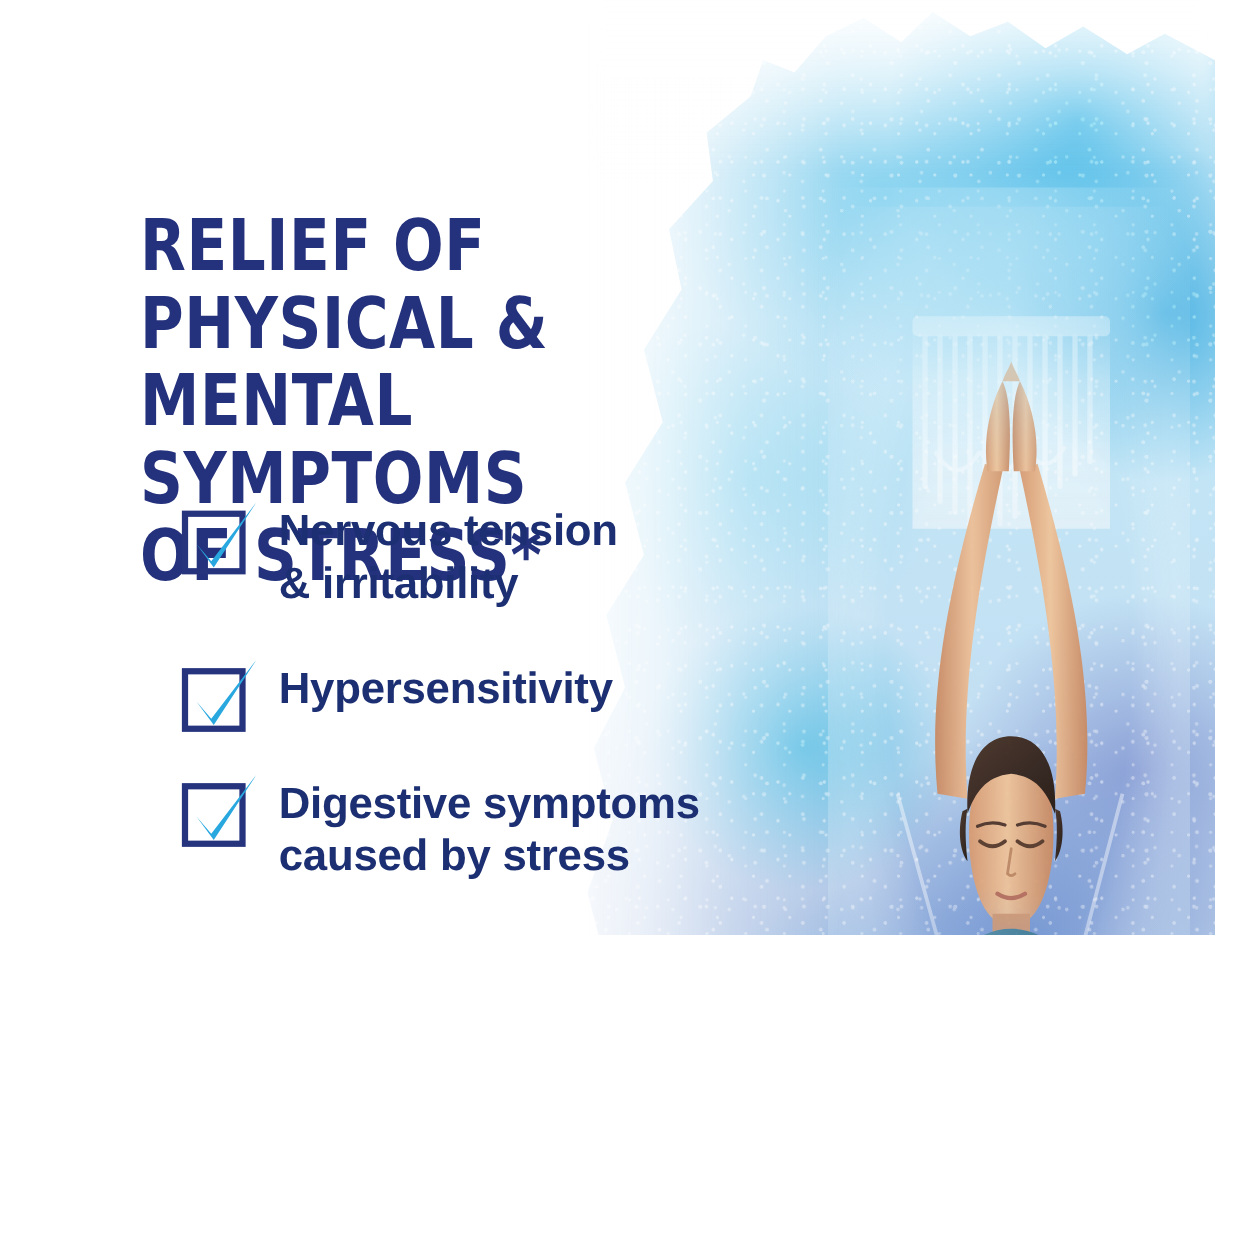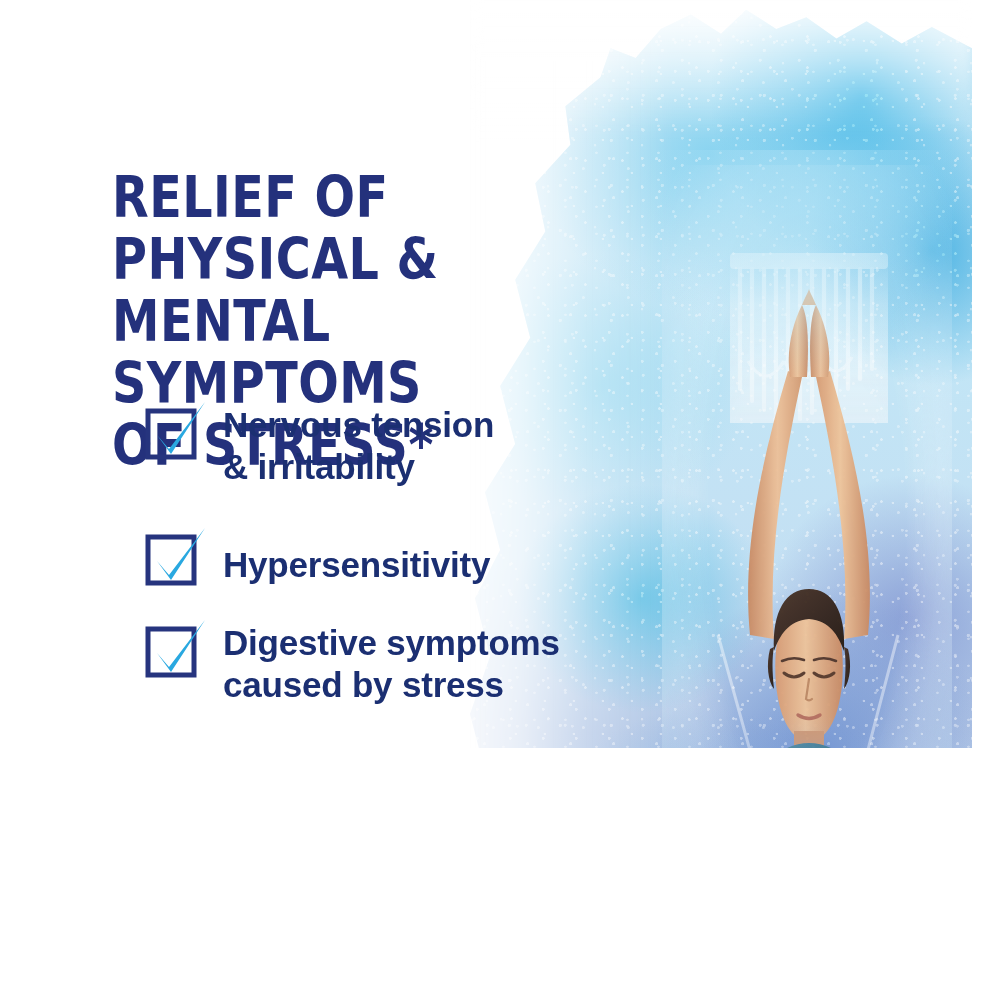--- a/index.html
+++ b/index.html
@@ -154,21 +154,21 @@
     font-weight:700;
     font-size:35px;
     line-height:42px;
     letter-spacing:-.2px;
     white-space:pre-line;
     padding-top:6px;
   }
 
   
   .check-row.r1{margin-bottom:36px;}
-  .check-row.r2{margin-bottom:30px;align-items:flex-end;}
+  .check-row.r2{margin-bottom:30px;}
   .check-row.r3{margin-bottom:38px;}
 </style>
 </head>
 <body>
 
 <div class="canvas">
 
   <div class="art">
 
     <div class="wash"></div>

